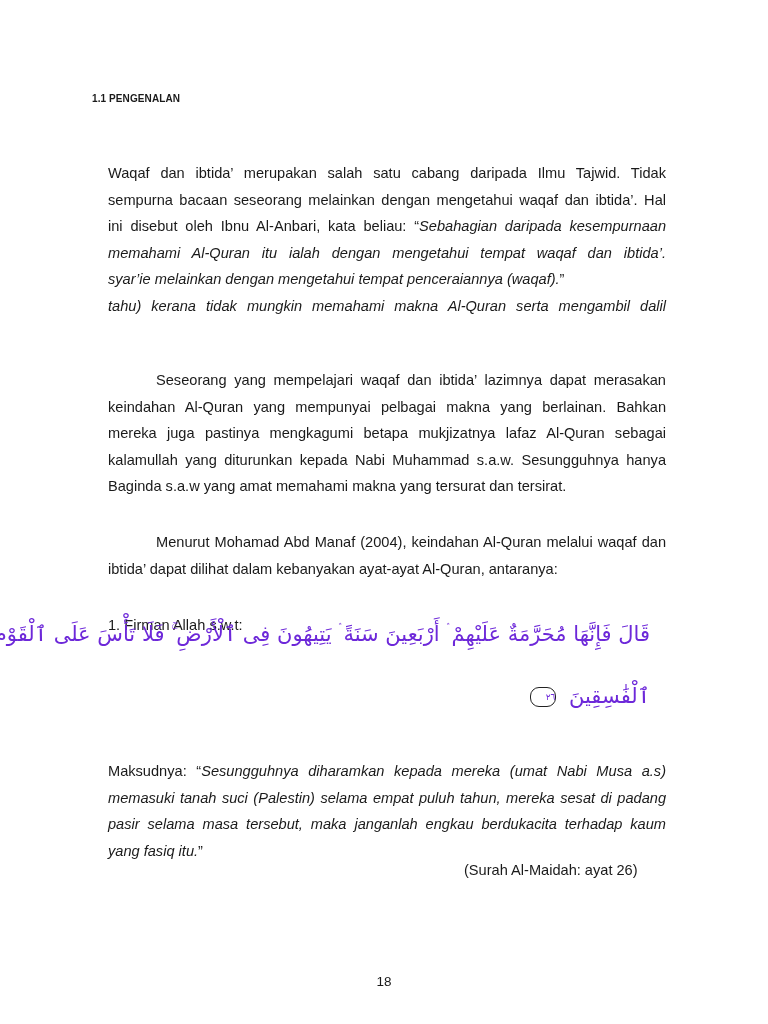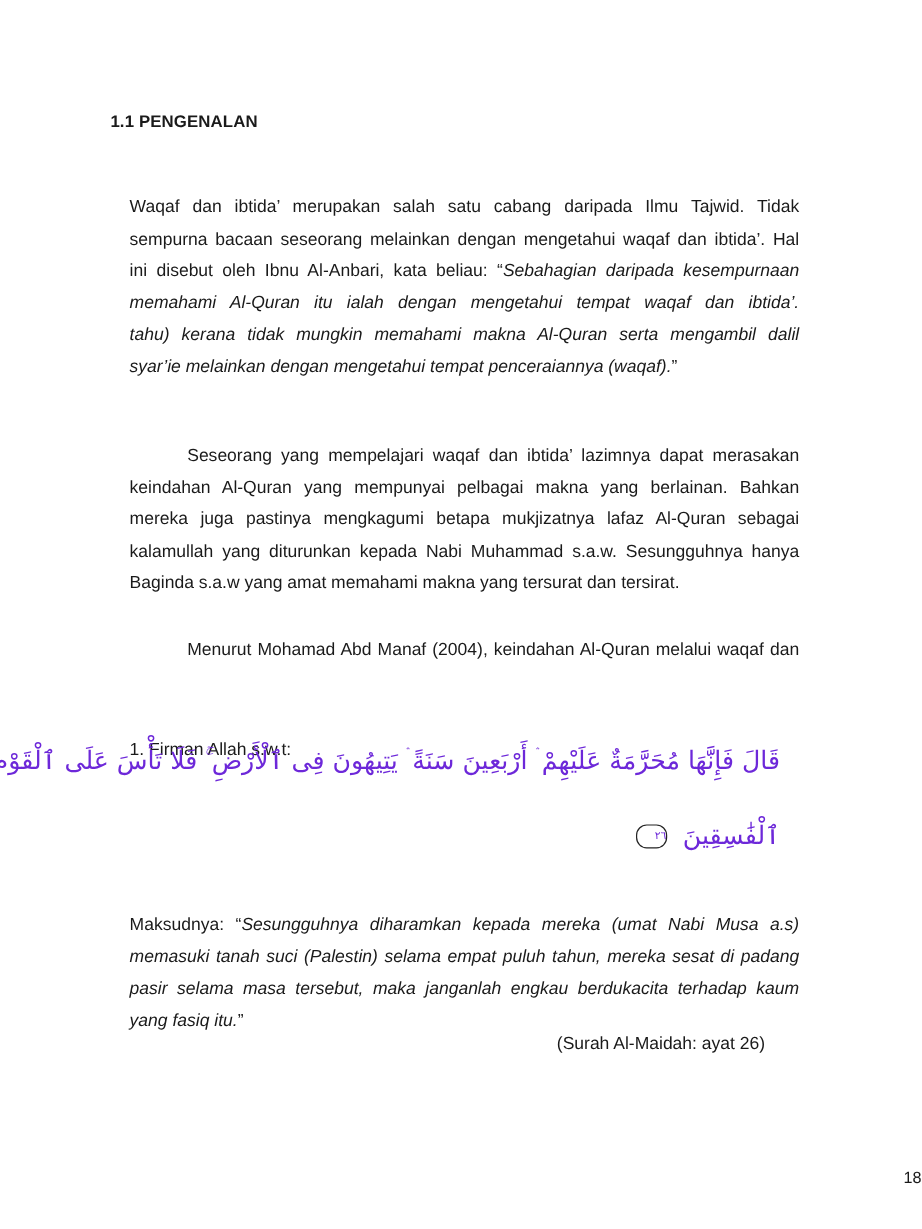--- a/index.html
+++ b/index.html
@@ -19,21 +19,21 @@
     position: absolute;
     left: 92px;
     top: 0;
     width: 558px;
   }
   .heading {
     position: absolute;
     top: 93px;
     left: 0;
     font-weight: bold;
-    font-size: 14px;
+    font-size: 10px;
     letter-spacing: 0.1px;
   }
   .para {
     position: absolute;
     left: 0;
     width: 558px;
     font-size: 14.6px;
     line-height: 26.6px;
     text-align: justify;
     margin: 16px;
@@ -87,50 +87,51 @@
     position: absolute;
     top: 862px;
     left: 372px;
     font-size: 14.6px;
   }
   .page-number {
     position: absolute;
     top: 974px;
     left: 0;
     width: 768px;
-    text-align: right;
+    text-align: center;
     font-size: 13.5px;
   }
 </style>
 </head>
 <body>
 
 <div class="page">
 
   <div class="heading">1.1 PENGENALAN</div>
 
   <div class="para p1">
     <span class="line"><span>Waqaf dan ibtida’ merupakan salah satu cabang daripada Ilmu Tajwid. Tidak</span></span>
     <span class="line"><span>sempurna bacaan seseorang melainkan dengan mengetahui waqaf dan ibtida’. Hal</span></span>
     <span class="line"><span>ini disebut oleh Ibnu Al-Anbari, kata beliau: “</span><span class="it">Sebahagian daripada kesempurnaan</span></span>
     <span class="line it">memahami Al-Quran itu ialah dengan mengetahui tempat waqaf dan ibtida’.</span>
+    <span class="line last"><span class="it">syar’ie melainkan dengan mengetahui tempat penceraiannya (waqaf).</span><span>”</span></span>
     <span class="line it">tahu) kerana tidak mungkin memahami makna Al-Quran serta mengambil dalil</span>
-    <span class="line last"><span class="it">syar’ie melainkan dengan mengetahui tempat penceraiannya (waqaf).</span><span>”</span></span>
   </div>
 
   <div class="para p2">
     <span class="line indent">Seseorang yang mempelajari waqaf dan ibtida’ lazimnya dapat merasakan</span>
     <span class="line">keindahan Al-Quran yang mempunyai pelbagai makna yang berlainan. Bahkan</span>
     <span class="line">mereka juga pastinya mengkagumi betapa mukjizatnya lafaz Al-Quran sebagai</span>
     <span class="line">kalamullah yang diturunkan kepada Nabi Muhammad s.a.w. Sesungguhnya hanya</span>
     <span class="line last">Baginda s.a.w yang amat memahami makna yang tersurat dan tersirat.</span>
   </div>
 
   <div class="para p3">
     <span class="line indent">Menurut Mohamad Abd Manaf (2004), keindahan Al-Quran melalui waqaf dan</span>
+    <span class="line last">ibtida’ dapat dilihat dalam kebanyakan ayat-ayat Al-Quran, antaranya:</span>
   </div>
 
   <div class="para p4">
     <span class="line last">1. Firman Allah s.w.t:</span>
   </div>
 
   <div class="arabic ar1">قَالَ فَإِنَّهَا مُحَرَّمَةٌ عَلَيْهِمْ ۛ أَرْبَعِينَ سَنَةً ۛ يَتِيهُونَ فِى ٱلْأَرْضِ ۚ فَلَا تَأْسَ عَلَى ٱلْقَوْمِ</div>
   <div class="arabic ar2">
     <span>ٱلْفَٰسِقِينَ</span>
     <span class="ayah-marker">٢٦</span>

